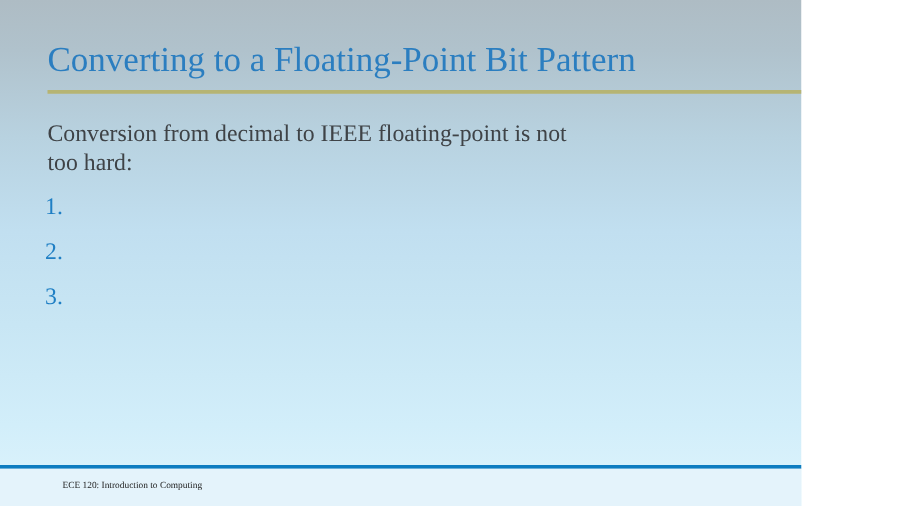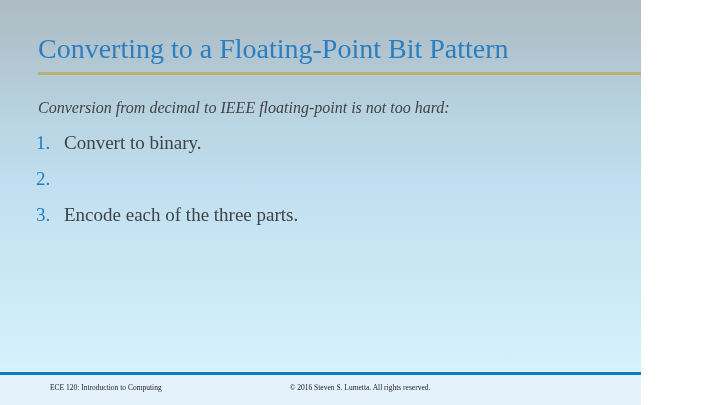--- a/index.html
+++ b/index.html
@@ -52,25 +52,24 @@
 
   
   .body-block {
     position: absolute;
     left: 36px;
     top: 96px;
     width: 640px;
   }
   .intro {
     color: #3f4347;
-    font-size: 16px;
+    font-size: 19px;
     line-height: 23px;
     width: 430px;
     padding-left: 2px;
-    font-style: italic;
   }
   .steps {
     margin: 0;
     padding: 0;
     list-style: none;
     margin-top: 12px;
   }
   .step {
     display: flex;
     align-items: baseline;
@@ -146,34 +145,31 @@
 
   <div class="title-rule"></div>
 
   <div class="body-block">
 
     <div class="intro">Conversion from decimal to IEEE floating-point is not too hard:</div>
 
     <ol class="steps">
       <li class="step">
         <span class="step-num">1.</span>
-        <span class="step-text">Convert to binary.</span>
       </li>
       <li class="step">
         <span class="step-num">2.</span>
       </li>
       <li class="step">
         <span class="step-num">3.</span>
-        <span class="step-text">Encode each of the three parts.</span>
       </li>
     </ol>
 
   </div>
 
   <div class="footer-rule"></div>
 
   <div class="footer">
     <div class="footer-left">ECE 120: Introduction to Computing</div>
-    <div class="footer-center">© 2016 Steven S. Lumetta.  All rights reserved.</div>
     <div class="footer-right">slide 18</div>
   </div>
 
 </div>
 
 </body></html>

